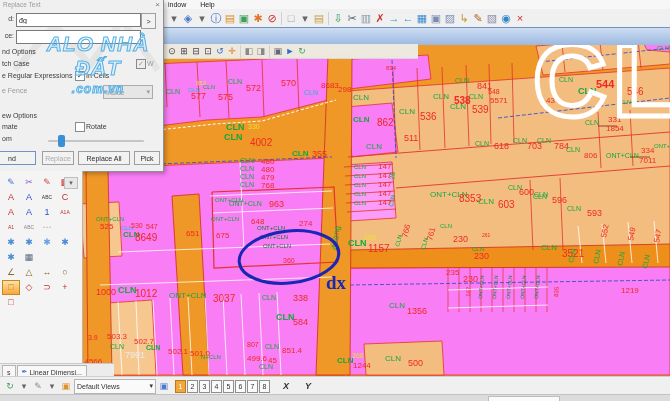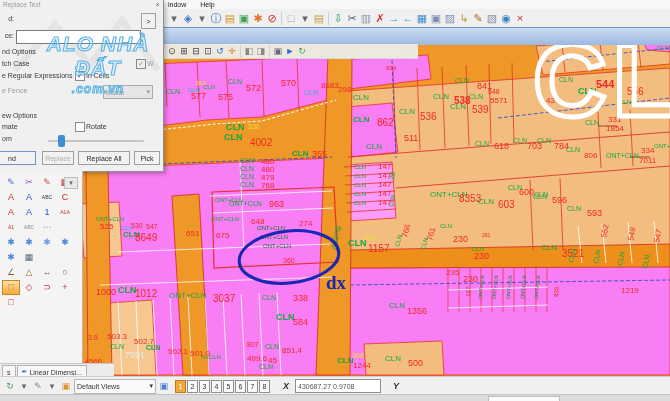--- a/index.html
+++ b/index.html
@@ -397,20 +397,21 @@
     </div>
 
   <div class="abs dialog">
     <svg width="163" height="120" style="position:absolute;left:0;top:10px;opacity:.5">
       <polyline points="15,60 55,15 90,55 122,10 158,60" fill="none" stroke="#dadada" stroke-width="7"></polyline>
     </svg>
     <div class="dlg-title">Replace Text</div>
     <div class="dlg-close">×</div>
 
     <div class="dlg-label" style="left:2px;top:15px;width:12px;text-align:right">d:</div>
+    <input class="dlg-input" style="left: 16px; top: 13px; width: 119px;" readonly="" value="đg">
     <div class="dlg-btn" style="left:141px;top:13px;width:13px">&gt;</div>
 
     <div class="dlg-label" style="left:0;top:32px;width:14px;text-align:right">ce:</div>
     <input class="dlg-input" style="left: 16px; top: 30px; width: 119px;" readonly="" value="">
 
     <div class="dlg-label" style="left:2px;top:48px">nd Options</div>
 
     <div class="dlg-label" style="left:2px;top:60px">tch Case</div>
     <div class="cb dis" style="left:136px;top:59px">✓</div>
     <div class="dlg-label dim" style="left:147px;top:60px">W</div>
@@ -513,20 +514,19 @@
         <span class="numbtn active">1</span>
         <span class="numbtn">2</span>
         <span class="numbtn">3</span>
         <span class="numbtn">4</span>
         <span class="numbtn">5</span>
         <span class="numbtn">6</span>
         <span class="numbtn">7</span>
         <span class="numbtn">8</span>
       </span>
     <span class="coord-label">X</span>
-    <input class="coord-input" readonly="" value="430687.27 0.9708" style="">
     <span class="coord-label">Y</span>
   </div>
 
   <div class="abs bottomstrip">
     <div class="mini-box"></div>
   </div>
 </div>
 
 </body></html>

